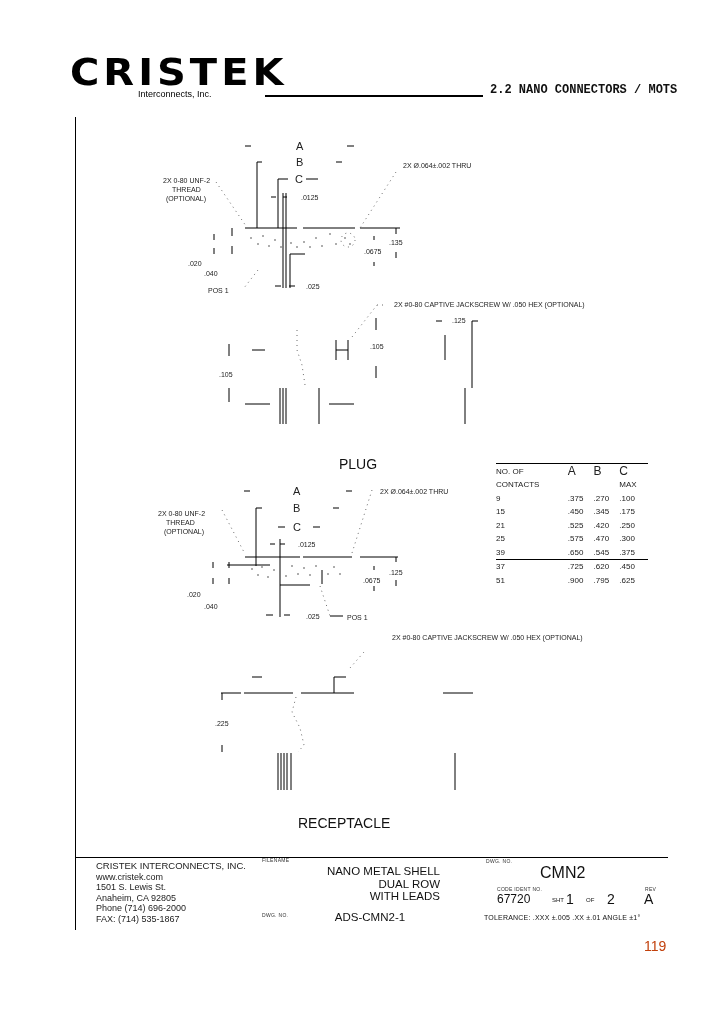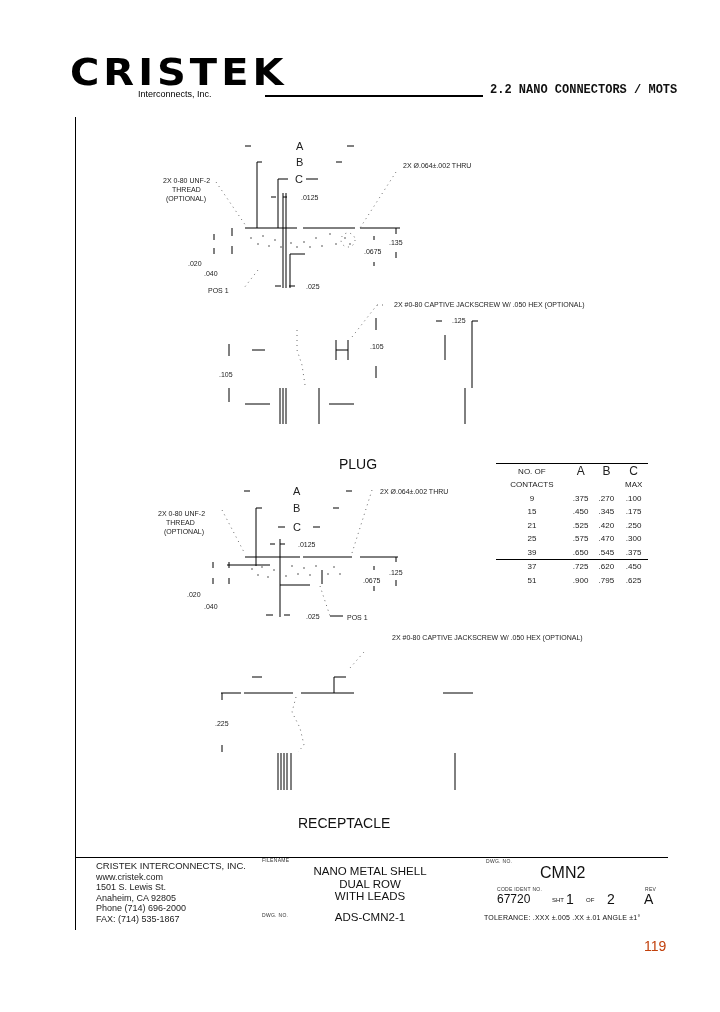--- a/index.html
+++ b/index.html
@@ -15,30 +15,30 @@
   .section-title { left: 490px; top: 83px; font-size: 12px; font-weight: bold; color: #111; font-family: Liberation Mono, monospace; }
   .frame-left { left: 75px; top: 117px; width: 1px; height: 813px; background: #000; }
   .footer-rule { left: 75px; top: 857px; width: 593px; height: 1px; background: #000; }
   svg.drawing { position: absolute; left: 0; top: 0; }
   .t { font-family: "Liberation Sans", sans-serif; fill: #222; }
   .small { font-size: 7px; }
   .letter { font-size: 11px; }
   .view-title { font-size: 14px; fill: #111; }
   .tbl { left: 496px; top: 463px; width: 152px; font-size: 8px; color: #222; }
   .tbl table { border-collapse: collapse; width: 100%; }
-  .tbl td { text-align: center; padding: 0; height: 13.5px; }
+  .tbl td { padding: 0; height: 13.5px; }
   .tbl .hdr td { font-size: 12px; height: 14px; }
   .tbl .hdr td.lbl { font-size: 8px; }
   .tbl tr.sep td { border-top: 1.5px solid #000; }
   .tbl-top { border-top: 1px solid #000; }
   .footer { font-size: 8px; color: #222; }
   .company { left: 96px; top: 861px; width: 170px; text-align: left; font-size: 9px; line-height: 10.5px; }
   .company .name { font-size: 9.5px; }
   .lbl-tiny { font-size: 5px; color: #333; letter-spacing: 0.3px; }
-  .desc { left: 300px; top: 865px; width: 140px; text-align: center; font-size: 11.5px; line-height: 12.5px; }
+  .desc { left: 300px; top: 865px; width: 140px; text-align: right; font-size: 11.5px; line-height: 12.5px; }
   .dwgno-val { left: 300px; top: 911px; width: 140px; text-align: center; font-size: 11.5px; }
   .cmn2 { left: 540px; top: 864px; font-size: 16px; }
   .code-val { left: 497px; top: 892px; font-size: 12px; }
   .sht { left: 552px; top: 897px; font-size: 6px; }
   .sht-n { left: 566px; top: 891px; font-size: 14px; }
   .of { left: 586px; top: 897px; font-size: 6px; }
   .of-n { left: 607px; top: 891px; font-size: 14px; }
   .rev-val { left: 644px; top: 891px; font-size: 14px; }
   .tol { left: 484px; top: 914px; font-size: 7px; letter-spacing: 0.2px; }
   .page-no { left: 644px; top: 938px; font-size: 14px; color: #c2410c; }

